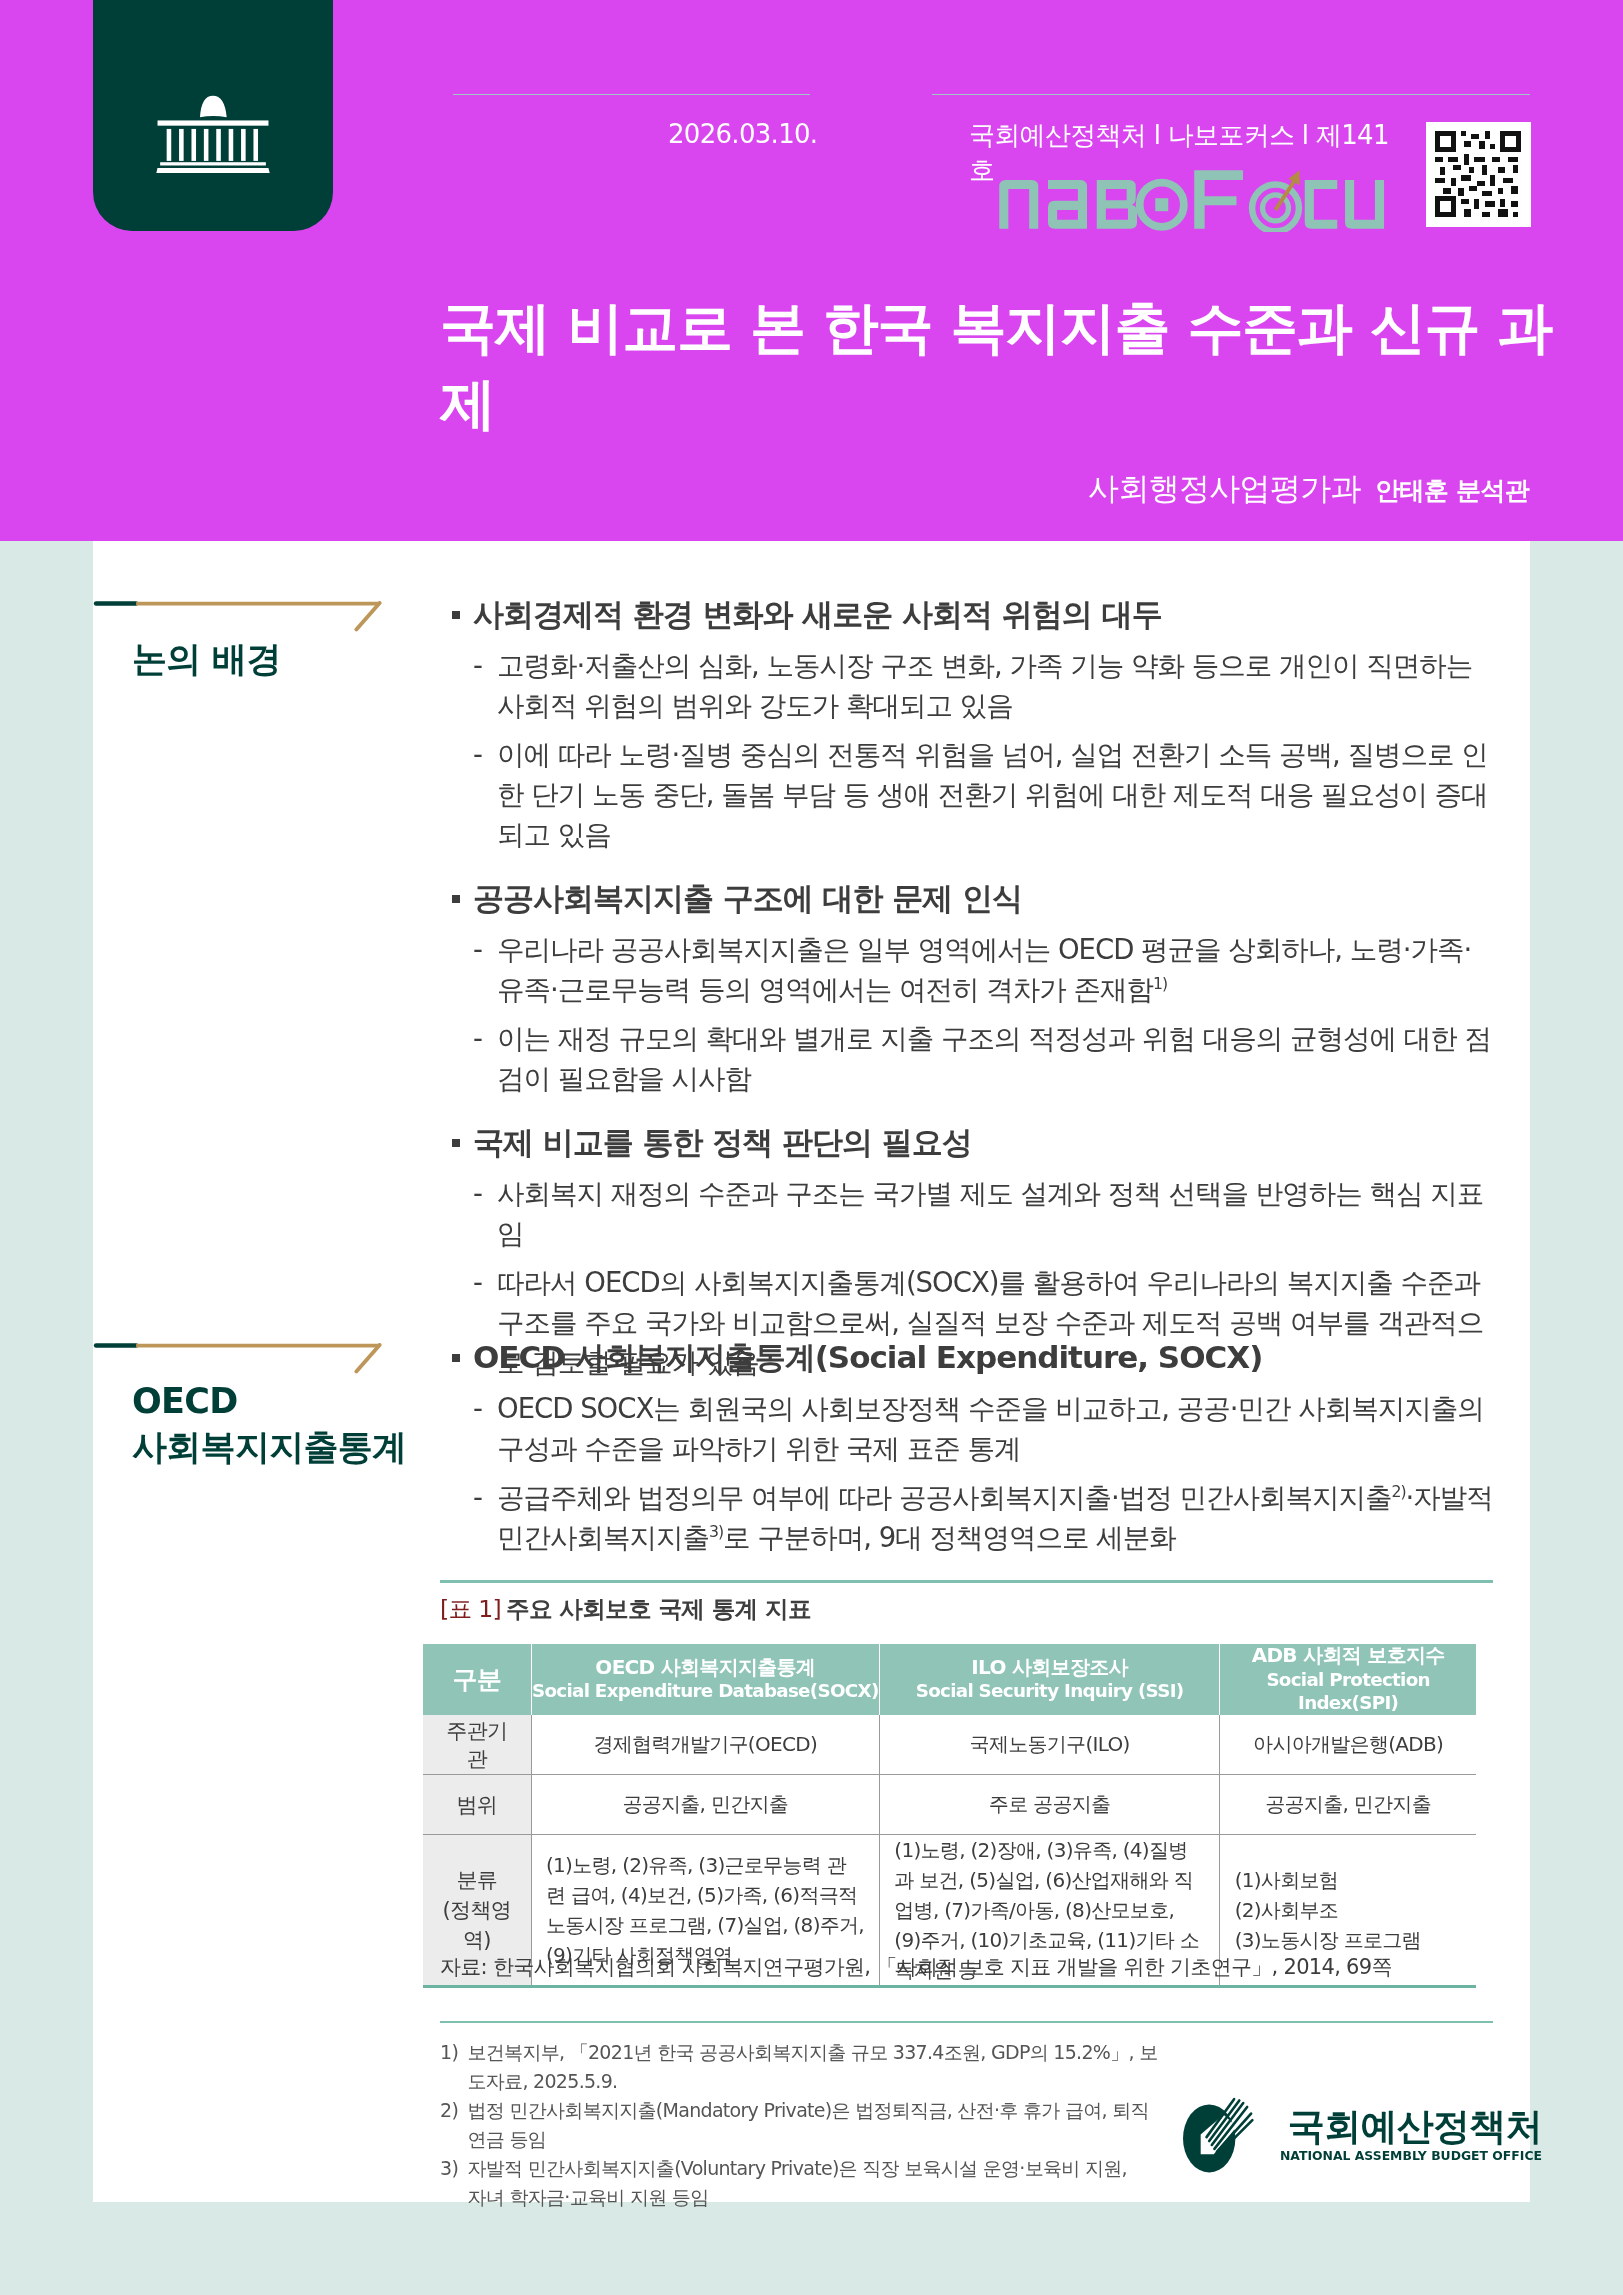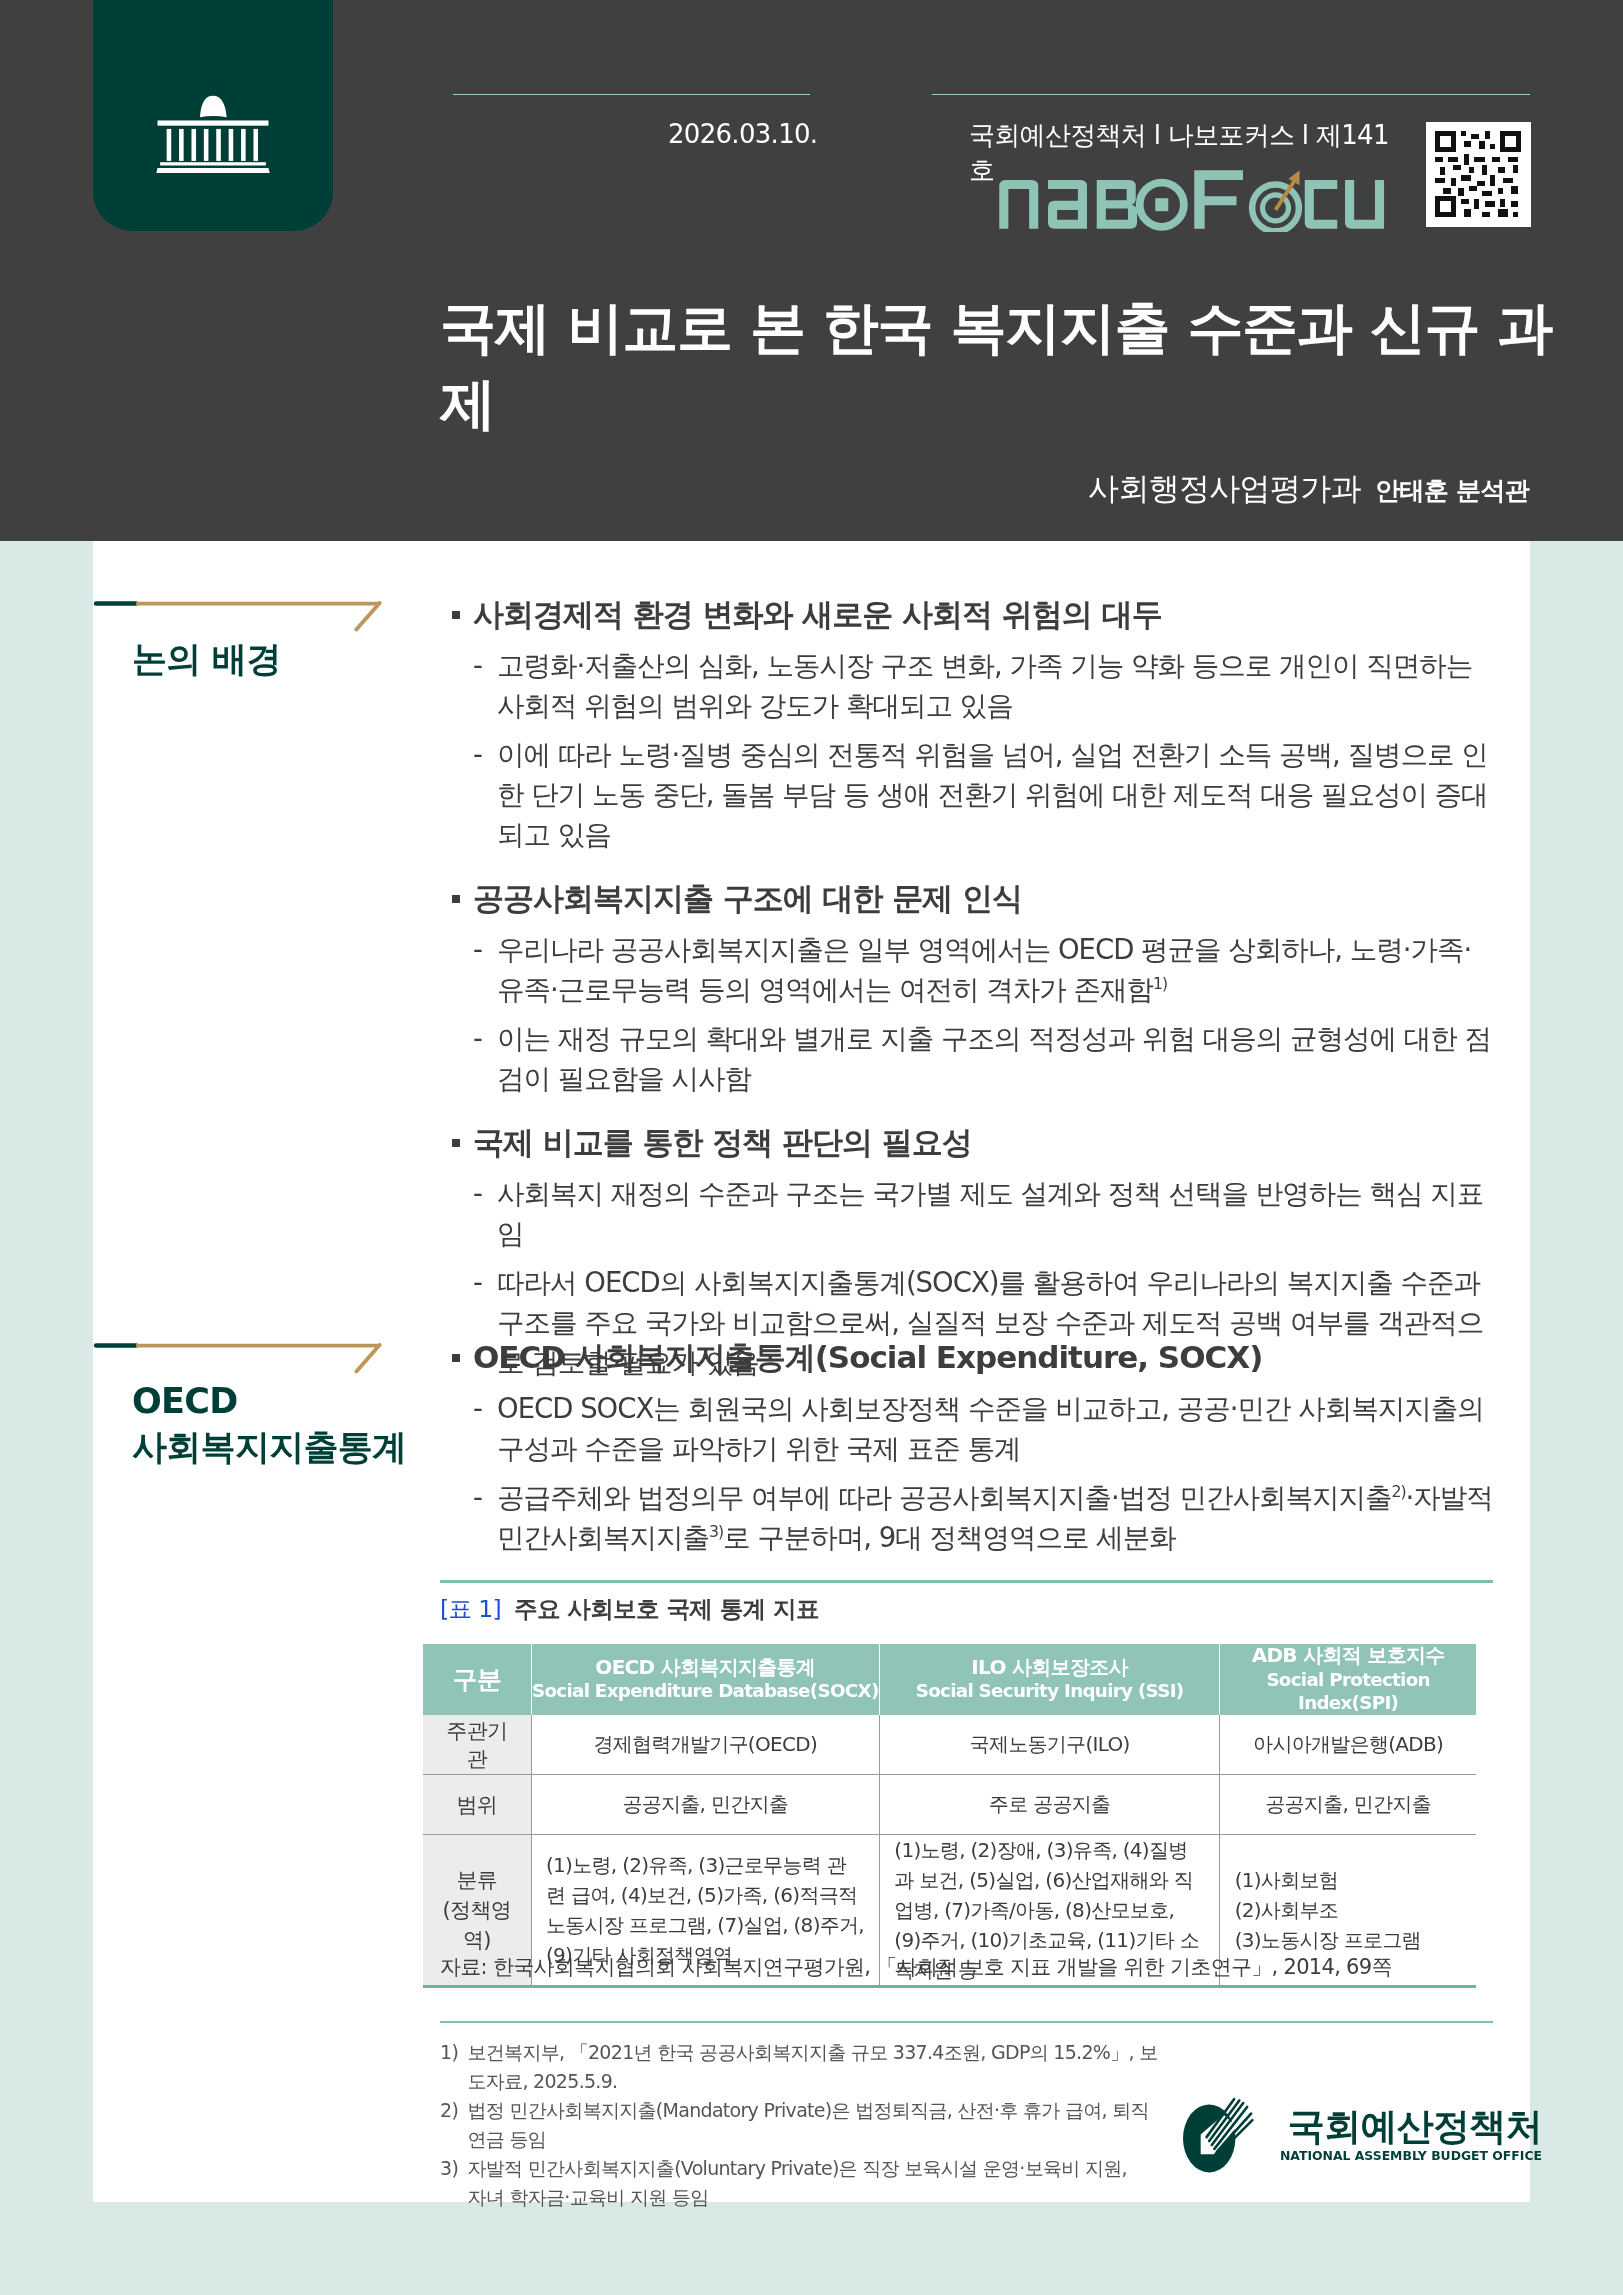--- a/index.html
+++ b/index.html
@@ -6,21 +6,21 @@
   html, body { width: 1623px; height: 2295px; }
   body {
     background: #d9e9e5;
     font-family: "DejaVu Sans", "Liberation Sans", sans-serif;
     color: #3d3d3d;
     position: relative;
     overflow: hidden;
   }
   .header {
     position: absolute; left: 0; top: 0; width: 1623px; height: 541px;
-    background: #404040;
+    background: #d946ef;
   }
   .logo-tab {
     position: absolute; left: 93px; top: 0; width: 240px; height: 231px;
     background: #003f38;
     border-radius: 0 0 39px 39px;
   }
   .logo-tab svg { position: absolute; left: 58px; top: 94px; }
   .hline { position: absolute; height: 1.3px; background: #9fc8c0; }
   .date {
     position: absolute; left: 668px; top: 119px; width: 143px;
@@ -79,21 +79,21 @@
     content: "-"; position: absolute; left: 21px; top: 0;
   }
   .group { margin-bottom: 23.6px; }
   sup { font-size: 15.7px; vertical-align: super; line-height: 0; }
 
   .tbl-rule { position: absolute; left: 440px; width: 1053px; height: 2.6px; background: #7fbfb0; }
   .tbl-caption {
     position: absolute; left: 440px; top: 1593px; font-size: 23.6px; font-weight: bold; color: #3d3d3d;
     letter-spacing: -0.7px;
   }
-  .tbl-caption .tag { color: #1d4ed8; font-weight: normal; margin-right: 13px; }
+  .tbl-caption .tag { color: #7f1d1d; font-weight: normal; margin-right: 5px; }
   table.main {
     position: absolute; left: 423px; top: 1644px; width: 1053px;
     border-collapse: collapse; table-layout: fixed;
     font-size: 20px; letter-spacing: -0.7px; color: #3d3d3d;
   }
   table.main th {
     background: #8fc4b6; color: #ffffff; font-weight: bold; height: 64px;
     border-left: 1.3px solid #ffffff; text-align: center; line-height: 23.6px;
   }
   table.main th:first-child { border-left: none; font-size: 25px; }

